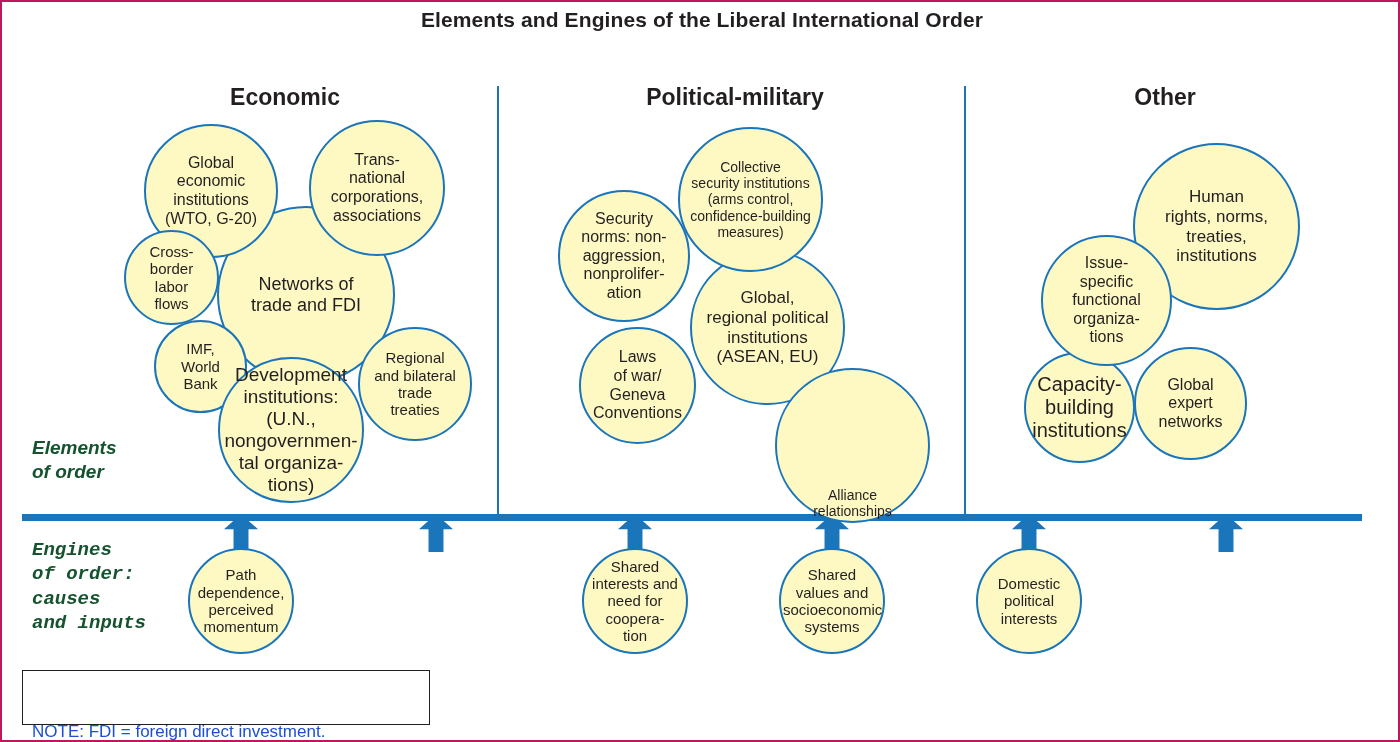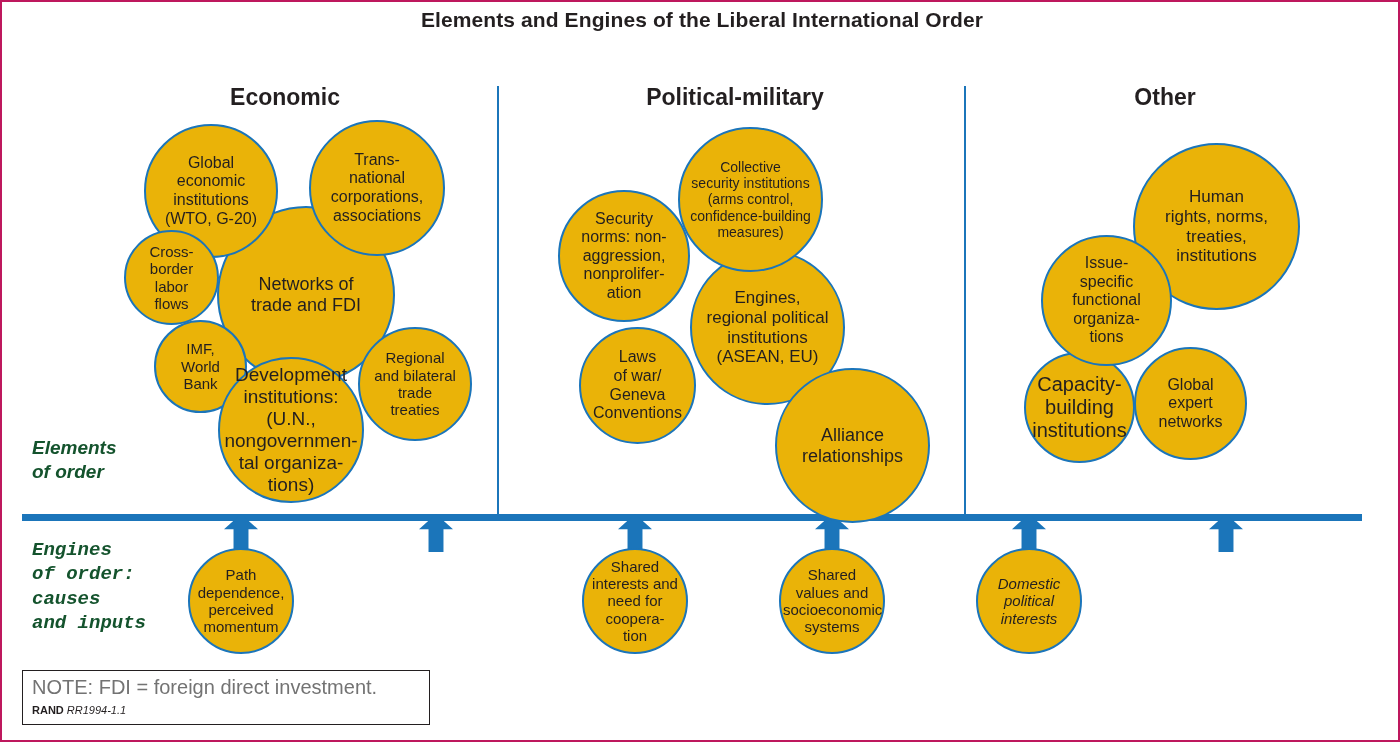--- a/index.html
+++ b/index.html
@@ -58,21 +58,21 @@
     font-weight: bold;
     font-size: 19px;
     line-height: 1.28;
     color: #14532d;
     white-space: pre-line;
   }
   .bubble {
     position: absolute;
     box-sizing: border-box;
     border-radius: 50%;
-    background: #eab308;
+    background: #fef9c3;
     border: 2.6px solid #1b75ba;
     display: flex;
     align-items: center;
     justify-content: center;
     text-align: center;
     color: #231f20;
     line-height: 1.16;
     white-space: pre-line;
     padding: 2px;
   }
@@ -89,23 +89,24 @@
     left: 20px;
     top: 668px;
     width: 408px;
     height: 55px;
     box-sizing: border-box;
     border: 1.6px solid #231f20;
     background: #ffffff;
     padding: 6px 9px 0 9px;
   }
   #note-text {
-    font-size: 20px;
-    color: #737373;
+    font-size: 17px;
+    color: #1d4ed8;
     line-height: 1.05;
+    margin-top: 46px;
   }
   #credit {
     margin-top: 6px;
     font-size: 11px;
     color: #231f20;
   }
   #credit b { font-weight: bold; margin-top: 36px; }
   #credit i { font-style: italic; }
 </style>
 </head>
@@ -189,34 +190,34 @@
 
   <div class="bubble" style="left:556px; top:188px; width:132px; height:132px; font-size:16px; z-index:5;">
     <span>Security
 norms: non-
 aggression,
 nonprolifer-
 ation</span>
   </div>
 
   <div class="bubble" style="left:688px; top:248px; width:155px; height:155px; font-size:17px; z-index:3;">
-    <span>Engines,
+    <span>Global,
 regional political
 institutions
 (ASEAN, EU)</span>
   </div>
 
   <div class="bubble" style="left:577px; top:325px; width:117px; height:117px; font-size:16px; z-index:5;">
     <span>Laws
 of war/
 Geneva
 Conventions</span>
   </div>
 
-  <div class="bubble" style="left:773px; top:366px; width:155px; height:155px; font-size:18px; z-index:4;">
+  <div class="bubble" style="left:773px; top:366px; width:155px; height:155px; font-size:14px; z-index:4;align-items:flex-end;">
     <span>Alliance
 relationships</span>
   </div>
 
   <div class="bubble" style="left:1131px; top:141px; width:167px; height:167px; font-size:17px; z-index:3;">
     <span>Human
 rights, norms,
 treaties,
 institutions</span>
   </div>
@@ -262,21 +263,21 @@
 
   <div class="arrow" style="left:813px; top:512px;"></div>
   <div class="bubble" style="left:777px; top:546px; width:106px; height:106px; font-size:15px;">
     <span>Shared
 values and
 socioeconomic
 systems</span>
   </div>
 
   <div class="arrow" style="left:1010px; top:512px;"></div>
-  <div class="bubble" style="left:974px; top:546px; width:106px; height:106px; font-size:15px;font-style:italic;">
+  <div class="bubble" style="left:974px; top:546px; width:106px; height:106px; font-size:15px;">
     <span>Domestic
 political
 interests</span>
   </div>
 
   <div class="arrow" style="left:1207px; top:512px;"></div>
 
   <div id="note-box">
     <div id="note-text">NOTE: FDI = foreign direct investment.</div>
     <div id="credit">

